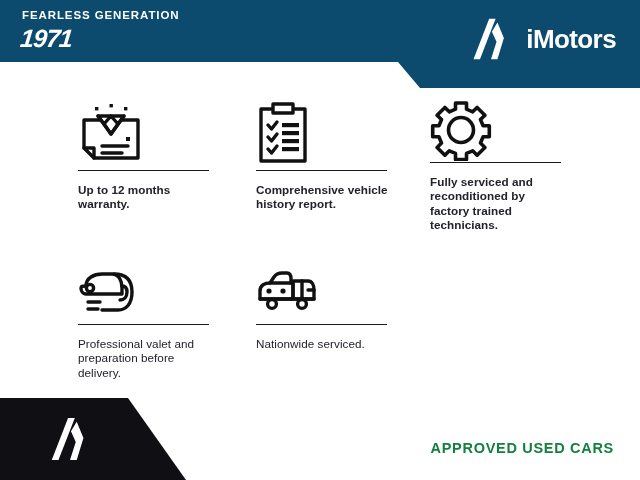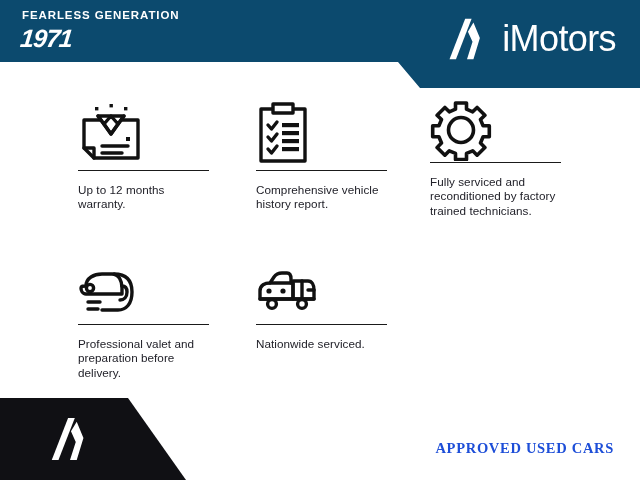--- a/index.html
+++ b/index.html
@@ -61,22 +61,22 @@
     align-items: center;
     gap: 12px;
   }
   .imotors-mark {
     width: 46px;
     height: 46px;
     flex: none;
   }
   .imotors-word {
     color: #ffffff;
-    font-size: 36px;
-    font-weight: normal;
+    font-size: 26px;
+    font-weight: bold;
     letter-spacing: -0.6px;
     line-height: 36px;
   }
 
   
   .grid {
     position: absolute;
     left: 0;
     top: 96px;
     width: 640px;
@@ -131,23 +131,22 @@
     width: 48px;
     height: 48px;
   }
   .footer-text {
     position: absolute;
     right: 26px;
     top: 440px;
     font-size: 14.5px;
     font-weight: bold;
     letter-spacing: 0.7px;
-    color: #1d4ed8;
+    color: #15803d;
     white-space: nowrap;
-    font-family: Liberation Serif, serif;
   }
 </style>
 </head>
 <body>
 
 <div id="page">
 
   <div class="header">
 
     <div class="brand-left">
@@ -160,21 +159,21 @@
         <polygon points="46,6 60,6 26,94 12,94" fill="#ffffff"></polygon>
         <polygon points="64,14 78,48 64,94 50,94 62,56 52,34" fill="#ffffff"></polygon>
       </svg>
       <div class="imotors-word">iMotors</div>
     </div>
 
   </div>
 
   <div class="grid">
 
-    <div class="row" style="height:152px;">
+    <div class="row" style="height:152px;font-weight:bold;">
 
       <div class="cell col1" style="top:0;">
         <div class="icon-box">
           <svg width="66" height="62" viewBox="0 0 66 62">
             <g fill="none" stroke="#111111" stroke-width="3.4" stroke-linejoin="round" stroke-linecap="round">
               <path d="M6 18 H60 V56 H16 L6 46 Z"></path>
               <path d="M6 46 H16 V56"></path>
               <path d="M20 14 H46 L33 32 Z" fill="#ffffff"></path>
               <path d="M20 14 L26 22 L33 14 L40 22 L46 14"></path>
               <path d="M26 22 L33 32 L40 22"></path>

